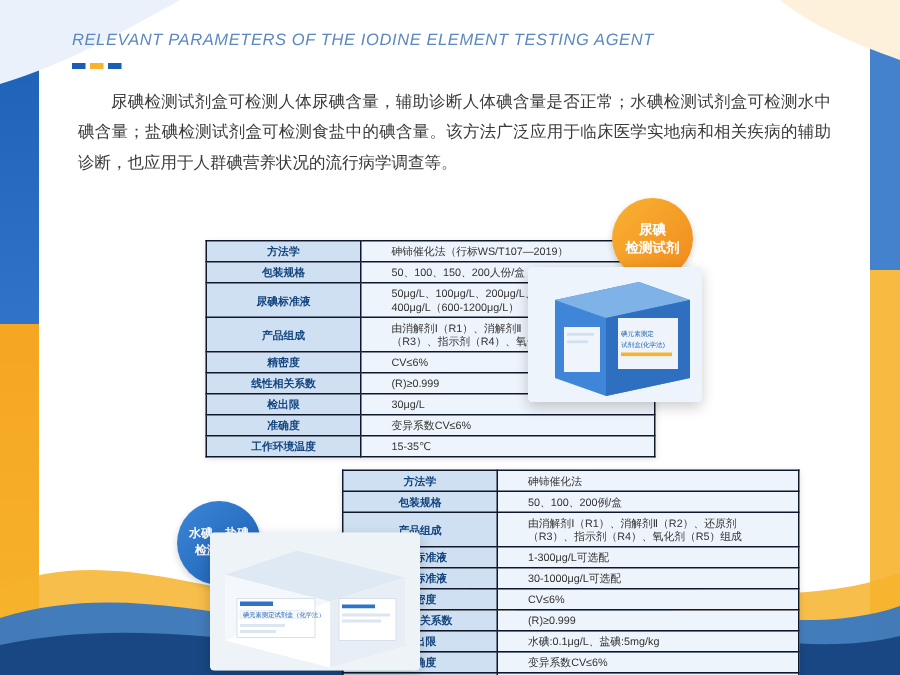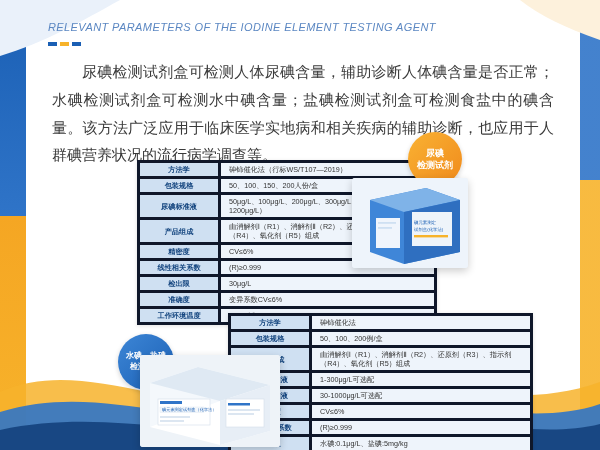--- a/index.html
+++ b/index.html
@@ -32,30 +32,30 @@
     font-size:11px;color:#5b87c2;letter-spacing:.4px;margin:5px 0 0 2px;font-style:italic;
   }
   .hdr-dashes{margin:9px 0 0 2px;display:flex;gap:3px;}
   .hdr-dashes i{display:block;width:9px;height:4px;background:#1a5fb4;}
   .hdr-dashes i:nth-child(2){background:#f7b32b;}
   .hdr-dashes i:nth-child(3){background:#1a5fb4;}
 
   
   .intro{
     position:relative;margin:12px 46px 0 52px;
-    font-size:15px;line-height:1.85;color:#3a3a3a;text-align:justify;
+    font-size:11px;line-height:1.85;color:#3a3a3a;text-align:justify;
     text-indent:2em;
   }
 
   
   table{border-collapse:collapse;width:100%;table-layout:fixed;}
   td{
-    border:3px solid #0f172a;
+    border:1px solid #0f172a;
     font-size:7.2px;color:#333;
-    padding:2px 8px;line-height:1.25;
+    padding:2px 20px;line-height:1.25;
     vertical-align:middle;
   }
   td.k{
     background:#cfe0f2;color:#14457f;text-align:center;font-weight:bold;
     width:62px;
   }
   td.v{background:#eef4fb;}
   .tbl-top{
     position:absolute;left:137px;top:160px;width:300px;
     box-shadow:0 1px 4px rgba(0,0,0,.12);

